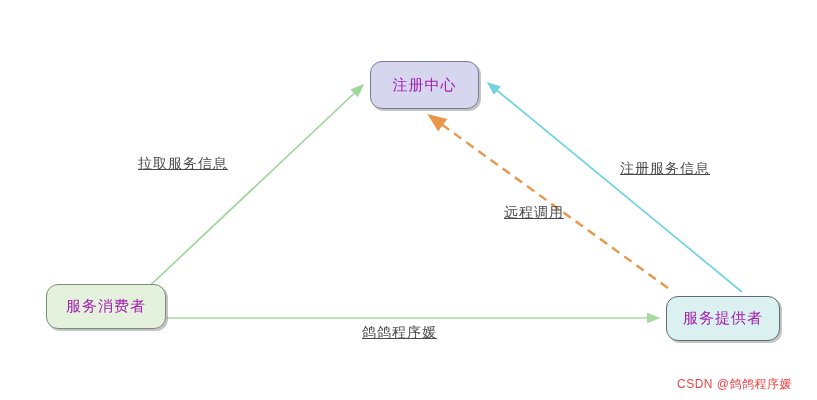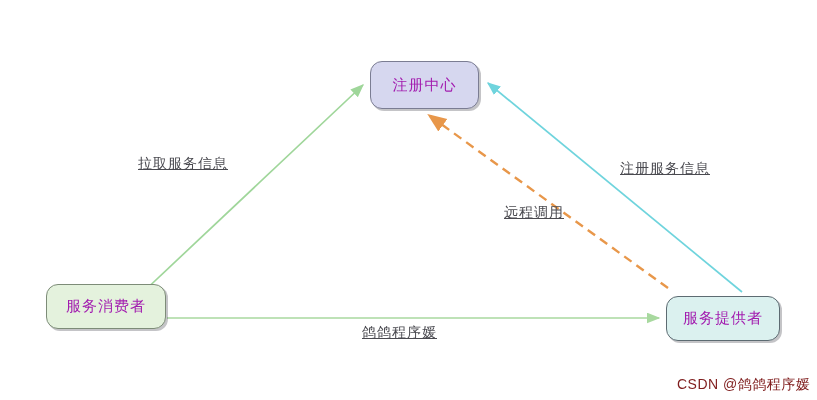--- a/index.html
+++ b/index.html
@@ -66,22 +66,22 @@
     text-decoration: underline;
   }
   #label-pull   { left: 138px; top: 155px; }
   #label-register { left: 620px; top: 160px; }
   #label-heartbeat { left: 504px; top: 204px; }
   #label-rpc    { left: 362px; top: 324px; }
   #watermark {
     position: absolute;
     left: 677px;
     top: 376px;
-    font-size: 14px;
-    color: #7f1d1d;
+    font-size: 12px;
+    color: #ef4444;
     letter-spacing: 0.5px;
     white-space: nowrap;
   }
 </style>
 </head>
 <body>
 
 <svg id="canvas" viewBox="0 0 817 400">
   <defs>
     <marker id="arrow-green" markerWidth="9" markerHeight="9" refX="7.2" refY="3.2" orient="auto" markerUnits="strokeWidth">

